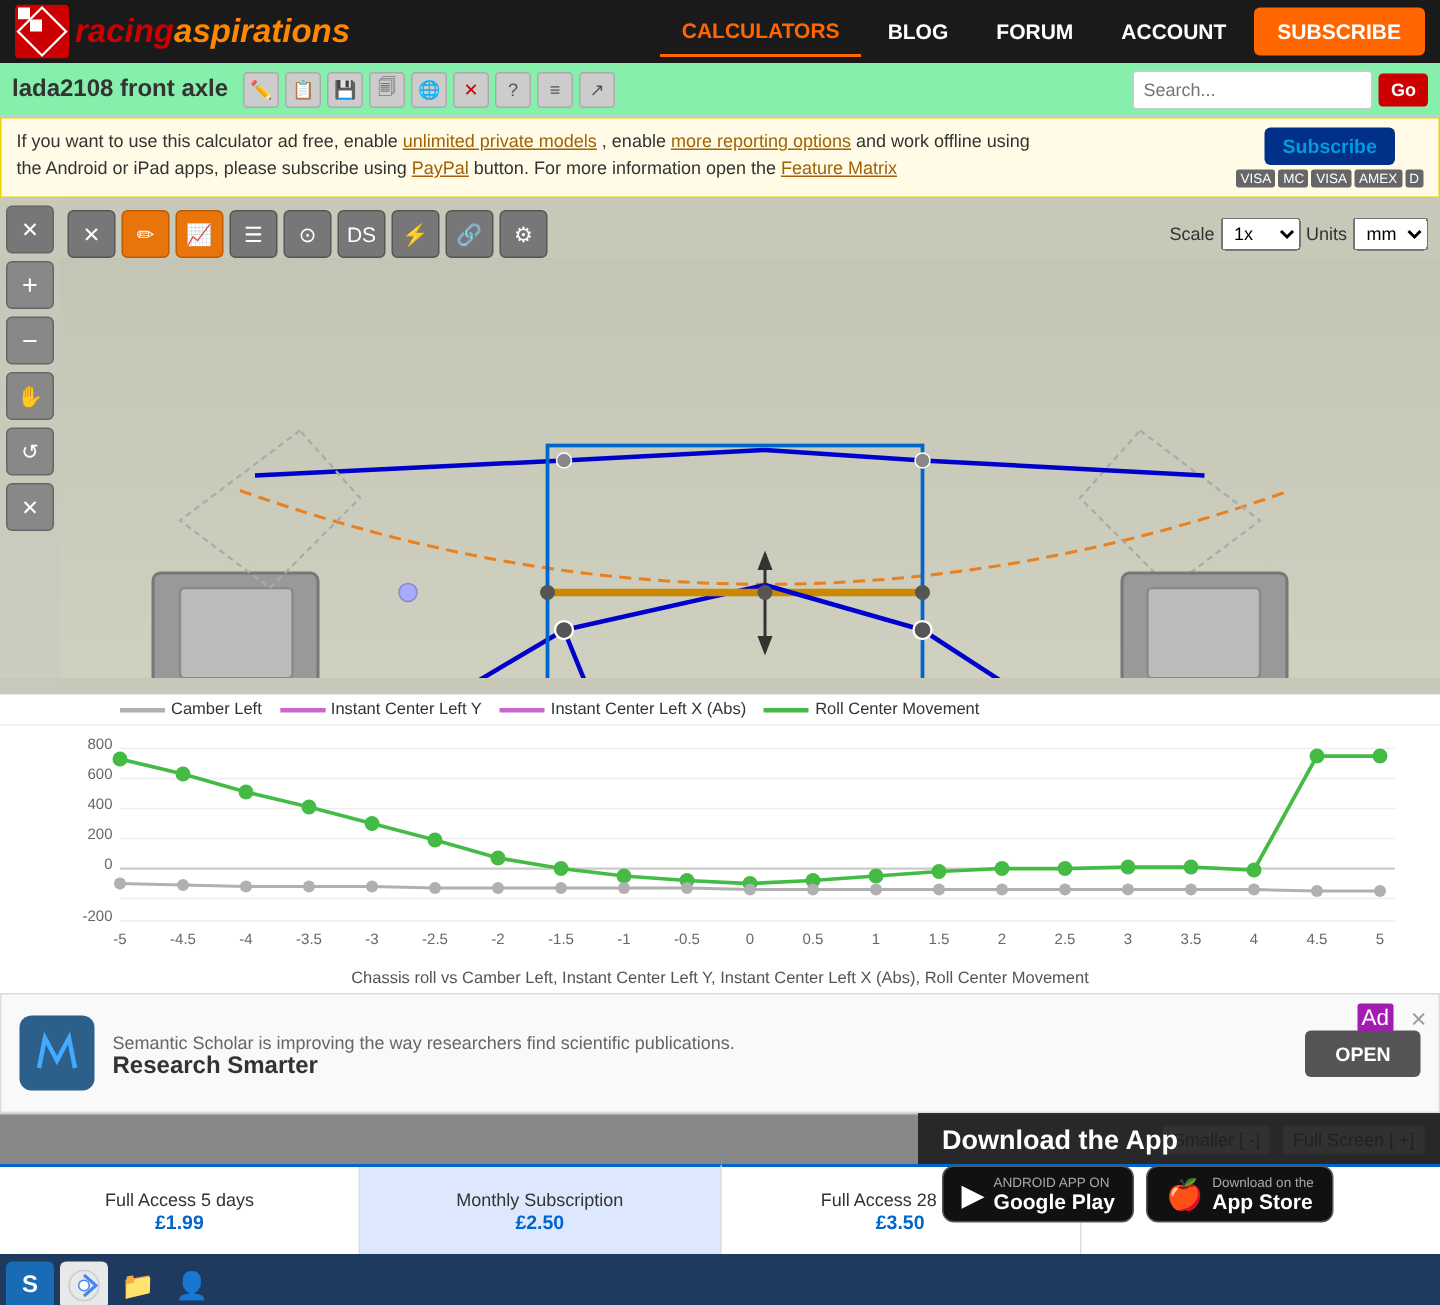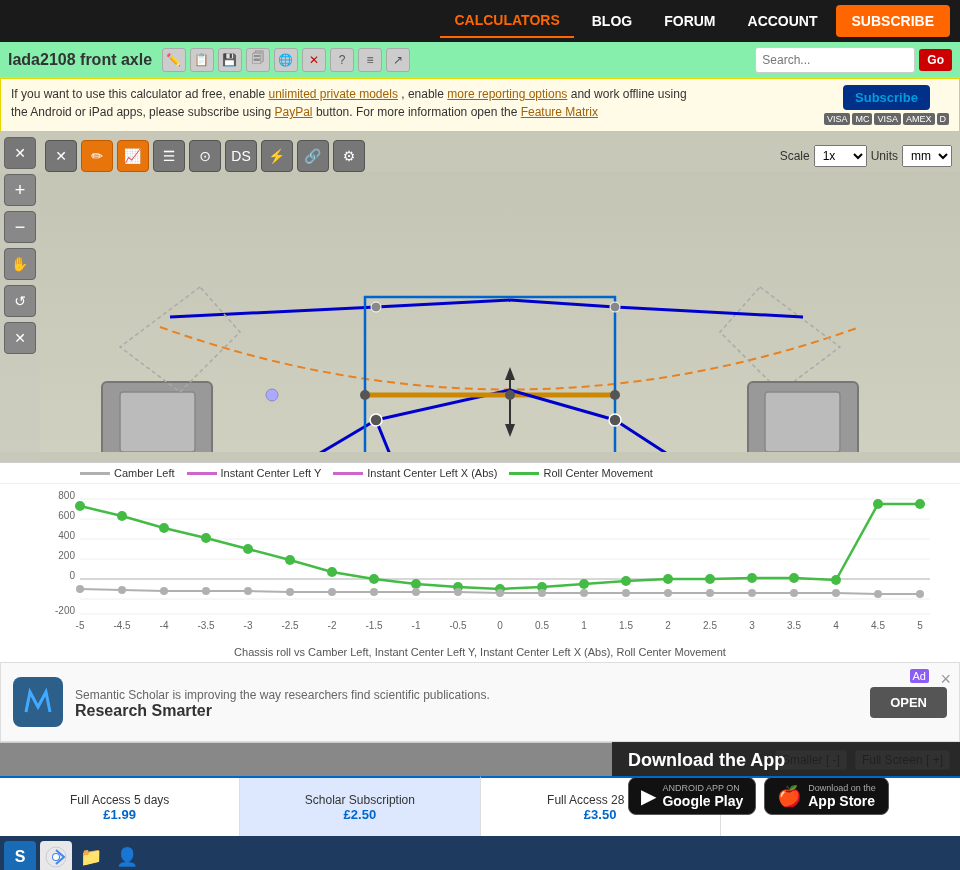--- a/index.html
+++ b/index.html
@@ -92,20 +92,32 @@
     #taskbar { background: #1e3a5f; height: 42px; display: flex; align-items: center; padding: 0 4px; gap: 4px; }
     .taskbar-icon { width: 32px; height: 32px; border-radius: 4px; display: flex; align-items: center; justify-content: center; cursor: pointer; font-size: 18px; }
 
     
     #overlay-area { position: relative; background: #e0e0d5; }
   </style>
 </head>
 <body>
 
 <div id="header">
+  <div id="logo">
+    <svg id="logo-checkered" width="36" height="36" viewBox="0 0 36 36">
+      <rect x="0" y="0" width="36" height="36" fill="#cc0000" rx="3"></rect>
+      <rect x="2" y="2" width="8" height="8" fill="white"></rect>
+      <rect x="10" y="2" width="8" height="8" fill="#cc0000"></rect>
+      <rect x="2" y="10" width="8" height="8" fill="#cc0000"></rect>
+      <rect x="10" y="10" width="8" height="8" fill="white"></rect>
+      <polygon points="18,2 34,18 18,34 2,18" fill="none" stroke="white" stroke-width="1.5"></polygon>
+    </svg>
+    <span style="color:#cc0000;font-size:22px;font-style:italic;font-weight:bold;margin-left:4px;">racing</span>
+      <span style="color:#ff8800;font-size:22px;font-style:italic;font-weight:bold;">aspirations</span>
+  </div>
   <div class="nav-spacer"></div>
   <button class="nav-btn calculators">CALCULATORS</button>
   <button class="nav-btn">BLOG</button>
   <button class="nav-btn">FORUM</button>
   <button class="nav-btn">ACCOUNT</button>
   <button class="subscribe-btn">SUBSCRIBE</button>
 </div>
 
 <div id="toolbar">
   <span id="title">lada2108 front axle</span>
@@ -365,21 +377,21 @@
     <svg width="40" height="40" viewBox="0 0 40 40">
       <path d="M8 30 L12 10 L20 25 L28 10 L32 30" stroke="#4af" stroke-width="3" fill="none"></path>
       <path d="M8 30 L12 10" stroke="#4af" stroke-width="2" fill="none"></path>
     </svg>
   </div>
   <div id="ad-content">
     <div id="ad-desc">Semantic Scholar is improving the way researchers find scientific publications.</div>
     <div id="ad-title">Research Smarter</div>
   </div>
   <button id="ad-open-btn">OPEN</button>
-  <div id="ad-badge" style="position:absolute;right:30px;top:6px;background:#8b5cf6;color:white;font-size:11px;padding:1px 3px;border-radius:2px;">Ad</div>
+  <div id="ad-badge" style="position:absolute;right:30px;top:6px;background:#a21caf;color:white;font-size:15px;padding:1px 3px;border-radius:2px;">Ad</div>
   <div id="ad-close" style="position:absolute;right:8px;top:6px;color:#999;font-size:18px;cursor:pointer;">×</div>
 </div>
 
 <div style="position:relative;background:#555;">
   <div id="bottom-controls" style="background:#888;display:flex;align-items:center;justify-content:space-between;padding:4px 10px;height:34px;">
     <div></div>
     <div style="display:flex;gap:8px;">
       <button class="bottom-btn">Smaller [ -]</button>
       <button class="bottom-btn">Full Screen [ +]</button>
     </div>
@@ -405,21 +417,21 @@
     </div>
   </div>
 </div>
 
 <div id="sub-tabs">
   <div class="sub-tab">
     <span>Full Access 5 days</span>
     <span class="price">£1.99</span>
   </div>
   <div class="sub-tab active" style="background:#dde8ff;border-top:2px solid #0066cc;">
-    <span>Scholar Subscription</span>
+    <span>Monthly Subscription</span>
     <span class="price">£2.50</span>
   </div>
   <div class="sub-tab">
     <span>Full Access 28 days</span>
     <span class="price">£3.50</span>
   </div>
   <div class="sub-tab" style="border-right:none;">
     <span>I have a code</span>
     <span class="price"></span>
   </div>

